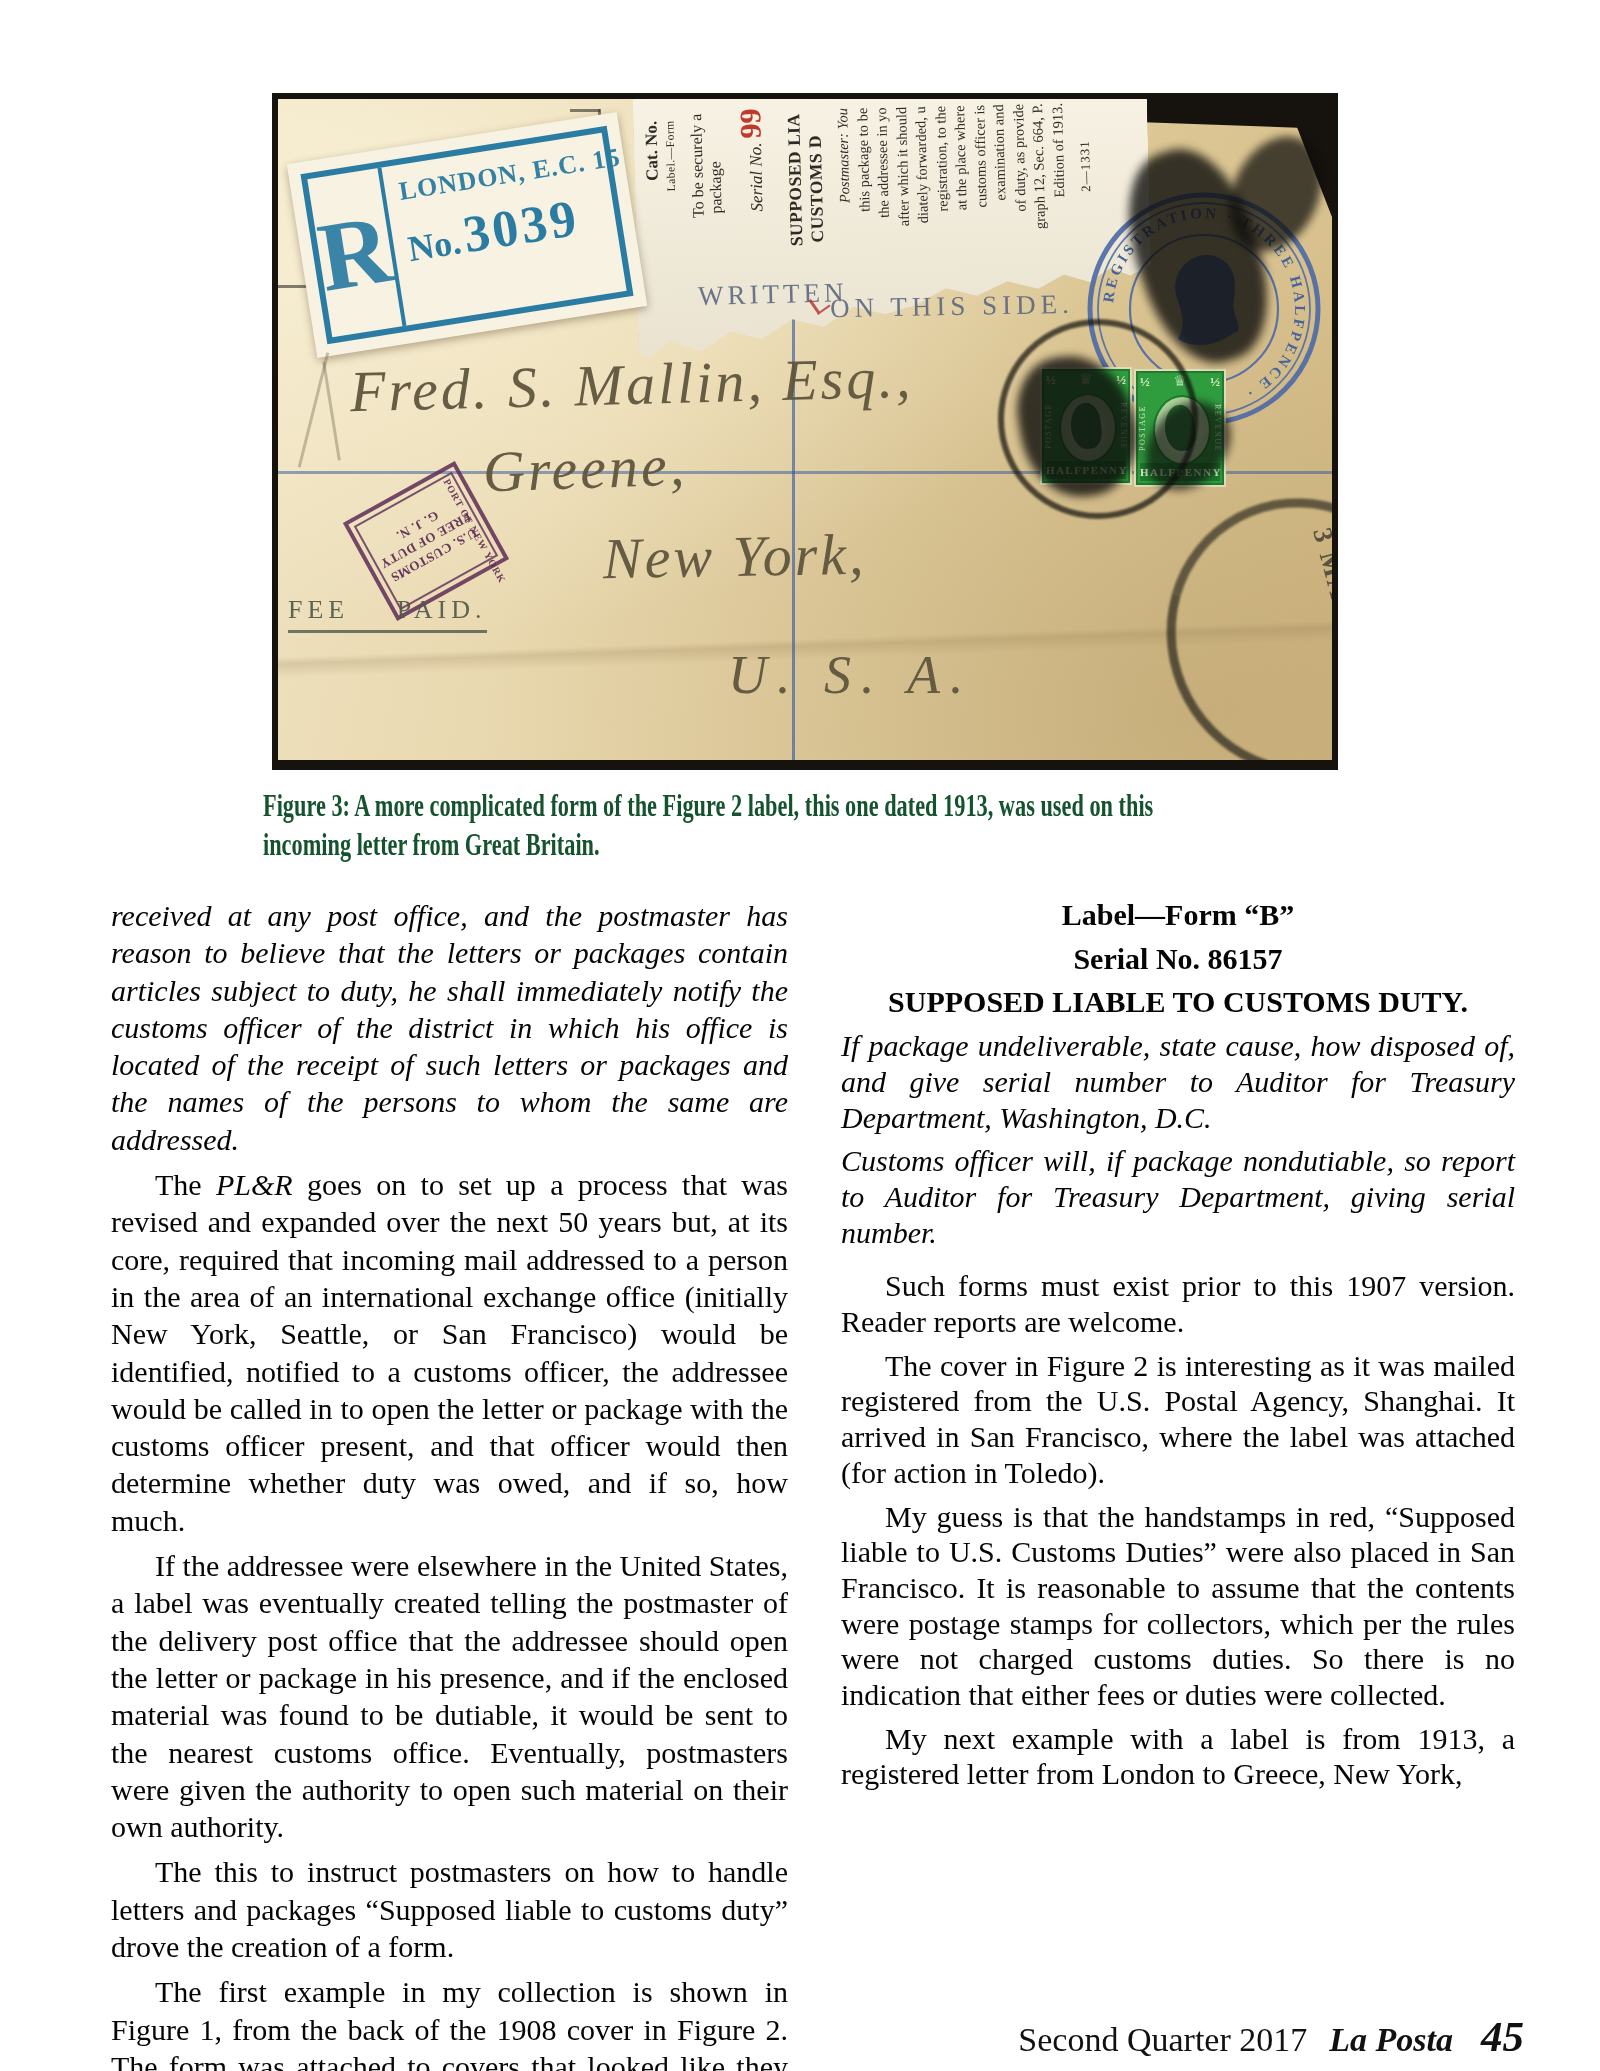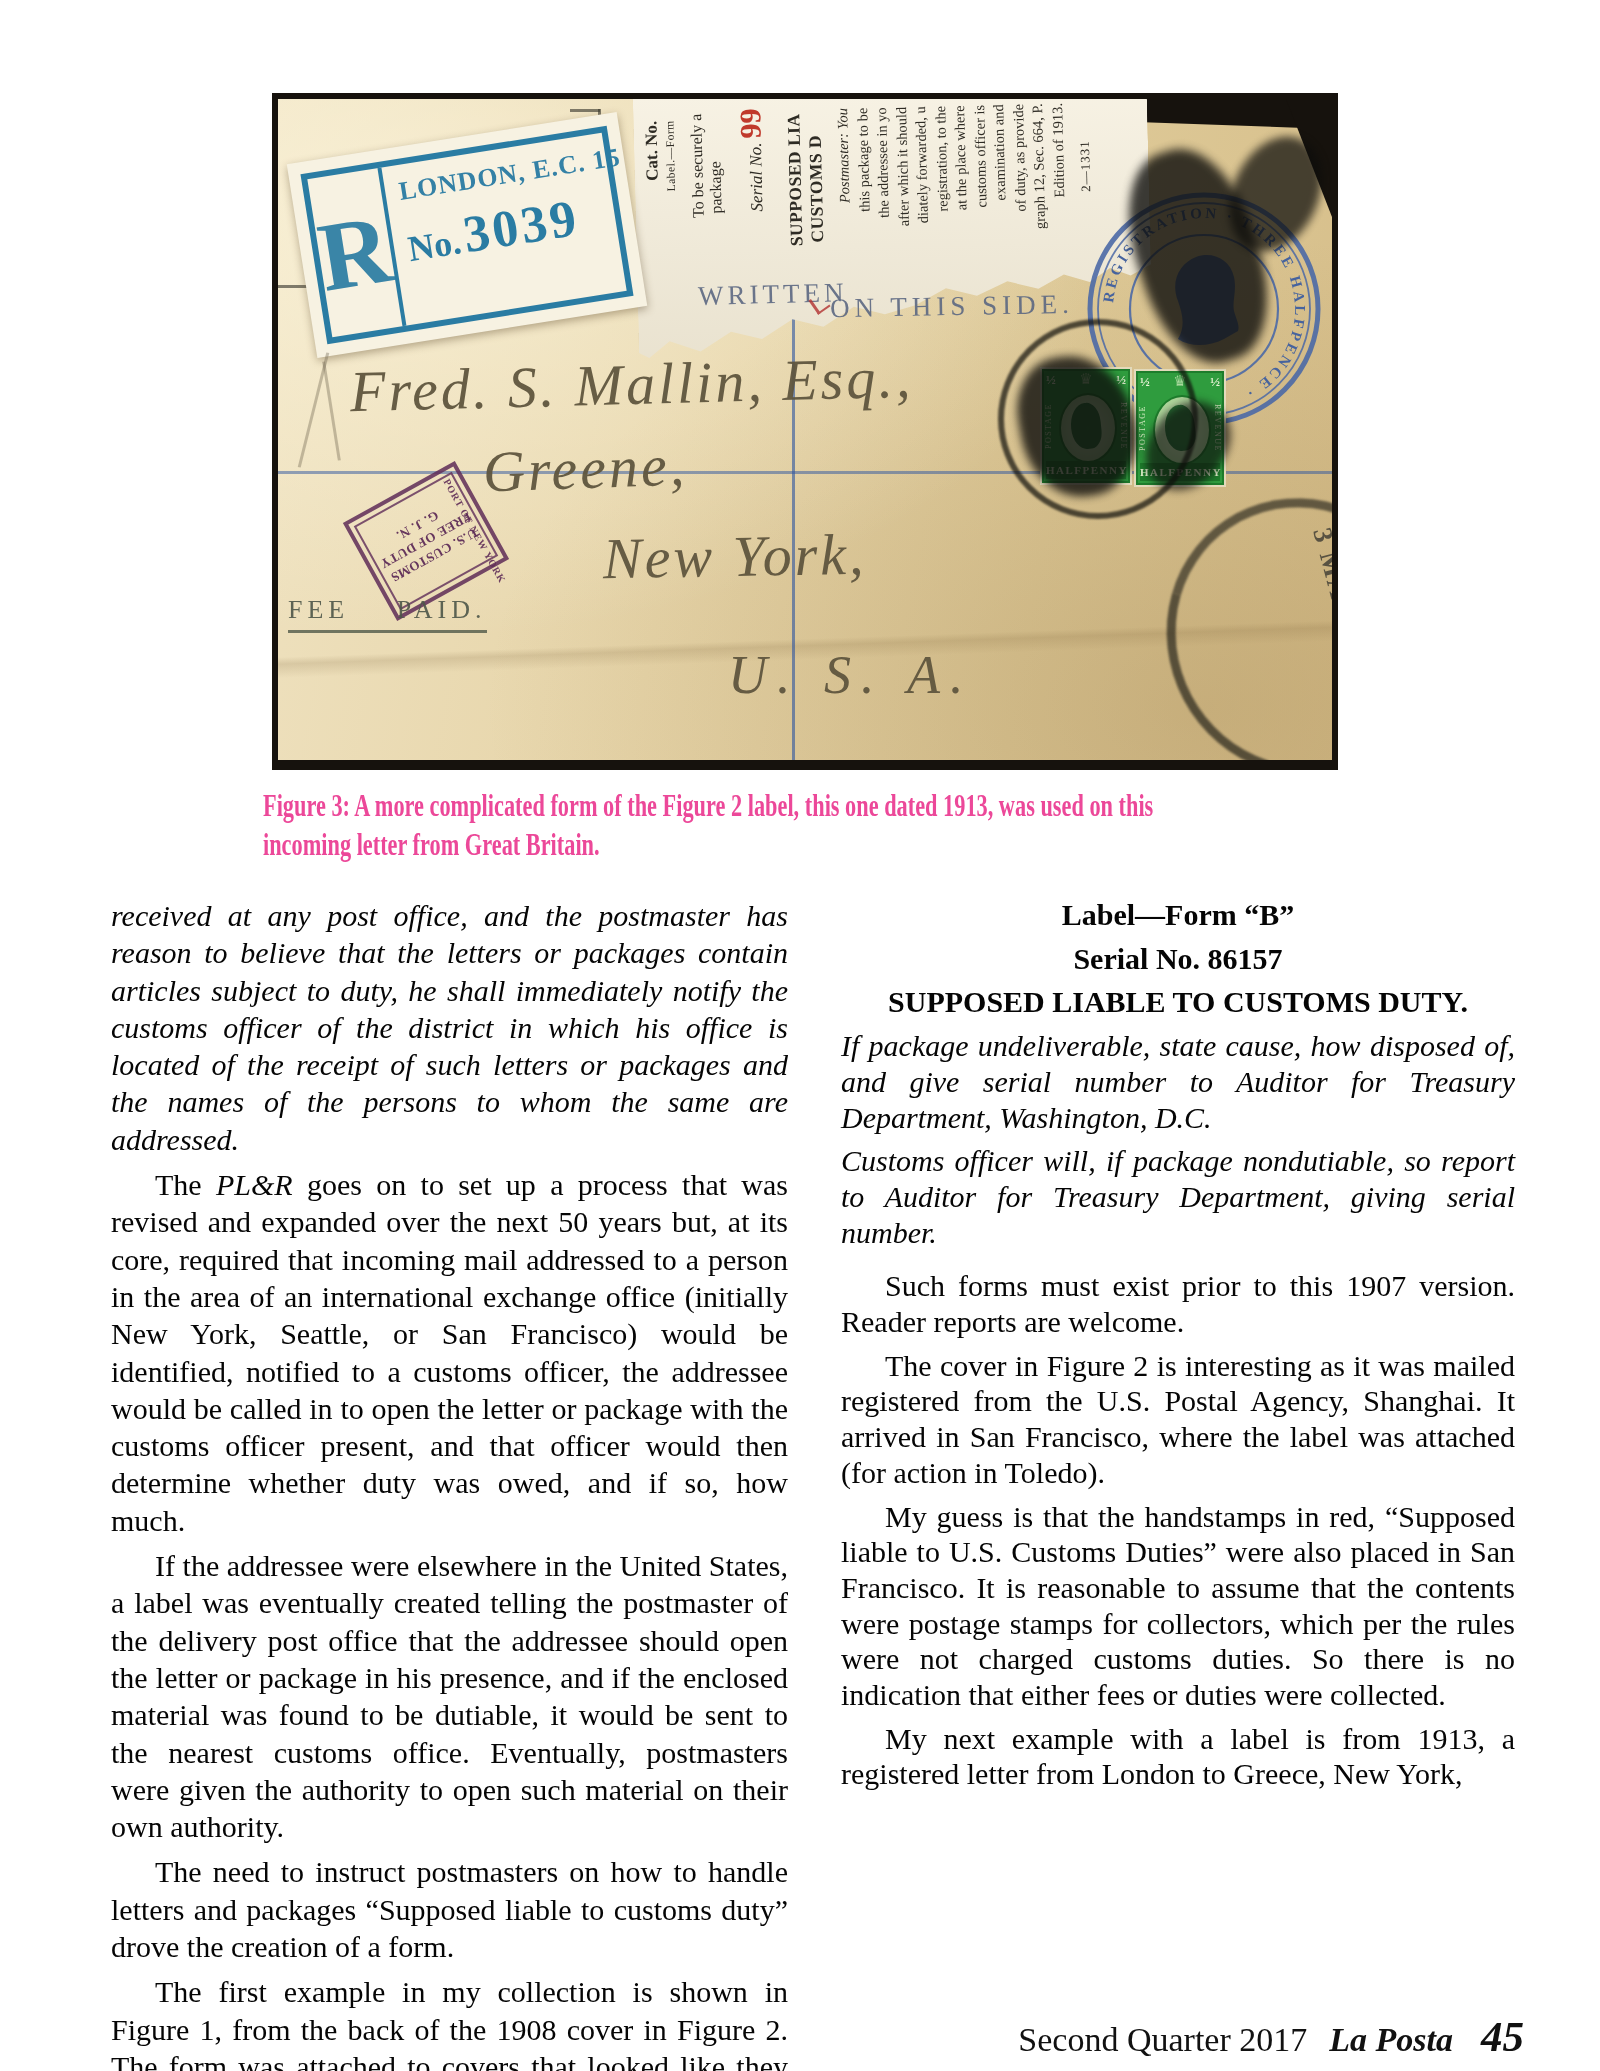--- a/index.html
+++ b/index.html
@@ -125,21 +125,21 @@
     filter:blur(4px);opacity:.8;transform:rotate(-10deg);}
   .sm5{left:872px;top:300px;width:75px;height:95px;border-radius:50% 40% 55% 45%;
     filter:blur(4px);opacity:.68;transform:rotate(30deg);}
   .sm6{left:890px;top:398px;width:250px;height:262px;border:9px solid transparent;
     border-left-color:rgba(25,25,20,.65);border-top-color:rgba(25,25,20,.6);
     border-radius:50%;transform:rotate(-28deg);filter:blur(1px);background:none;}
   .pm-date{left:1002px;top:468px;font-size:27px;font-weight:bold;color:rgba(60,58,50,.8);
     transform:rotate(75deg);letter-spacing:2px;white-space:nowrap;}
 
   
-  .caption{left:263px;top:786px;width:1090px;font-weight:bold;font-size:31px;line-height:39px;color:#ec4899;}
+  .caption{left:263px;top:786px;width:1090px;font-weight:bold;font-size:31px;line-height:39px;color:#14532d;}
   .cap-line{white-space:nowrap;transform:scaleX(.72);transform-origin:left top;}
 
   
   .col{font-size:30px;text-align:justify;color:#050505;}
   .col p{margin:8px;}
   .col-left{left:103px;top:889px;width:693px;line-height:37.3px;}
   .col-right{left:833px;top:889px;width:690px;line-height:35.7px;}
   .ind{text-indent:44px;}
   .quote{font-style:italic;}
   .ctr{text-align:center;font-weight:bold;text-indent:0;}
@@ -274,21 +274,21 @@
 
 <div class="abs caption">
   <div class="cap-line">Figure 3: A more complicated form of the Figure 2 label, this one dated 1913, was used on this</div>
   <div class="cap-line">incoming letter from Great Britain.</div>
 </div>
 
 <div class="abs col col-left">
   <p class="quote">received at any post office, and the postmaster has reason to believe that the letters or packages contain articles subject to duty, he shall immediately notify the customs officer of the district in which his office is located of the receipt of such letters or packages and the names of the persons to whom the same are addressed.</p>
   <p class="ind"><span>The </span><i>PL&amp;R</i><span> goes on to set up a process that was revised and expanded over the next 50 years but, at its core, required that incoming mail addressed to a person in the area of an international exchange office (initially New York, Seattle, or San Francisco) would be identified, notified to a customs officer, the addressee would be called in to open the letter or package with the customs officer present, and that officer would then determine whether duty was owed, and if so, how much.</span></p>
   <p class="ind">If the addressee were elsewhere in the United States, a label was eventually created telling the postmaster of the delivery post office that the addressee should open the letter or package in his presence, and if the enclosed material was found to be dutiable, it would be sent to the nearest customs office. Eventually, postmasters were given the authority to open such material on their own authority.</p>
-  <p class="ind">The need to instruct postmasters on how to handle letters and packages “Supposed liable to customs duty” drove the creation of a form.</p>
+  <p class="ind">The this to instruct postmasters on how to handle letters and packages “Supposed liable to customs duty” drove the creation of a form.</p>
   <p class="ind">The first example in my collection is shown in Figure 1, from the back of the 1908 cover in Figure 2. The form was attached to covers that looked like they might have contents of value, and had to be</p>
 </div>
 
 <div class="abs col col-right">
   <p class="ctr">Label—Form “B”</p>
   <p class="ctr">Serial No. 86157</p>
   <p class="ctr">SUPPOSED LIABLE TO CUSTOMS DUTY.</p>
   <p class="quote">If package undeliverable, state cause, how disposed of, and give serial number to Auditor for Treasury Department, Washington, D.C.</p>
   <p class="quote">Customs officer will, if package nondutiable, so report to Auditor for Treasury Department, giving serial number.</p>
   <p class="ind gap-top">Such forms must exist prior to this 1907 version. Reader reports are welcome.</p>

